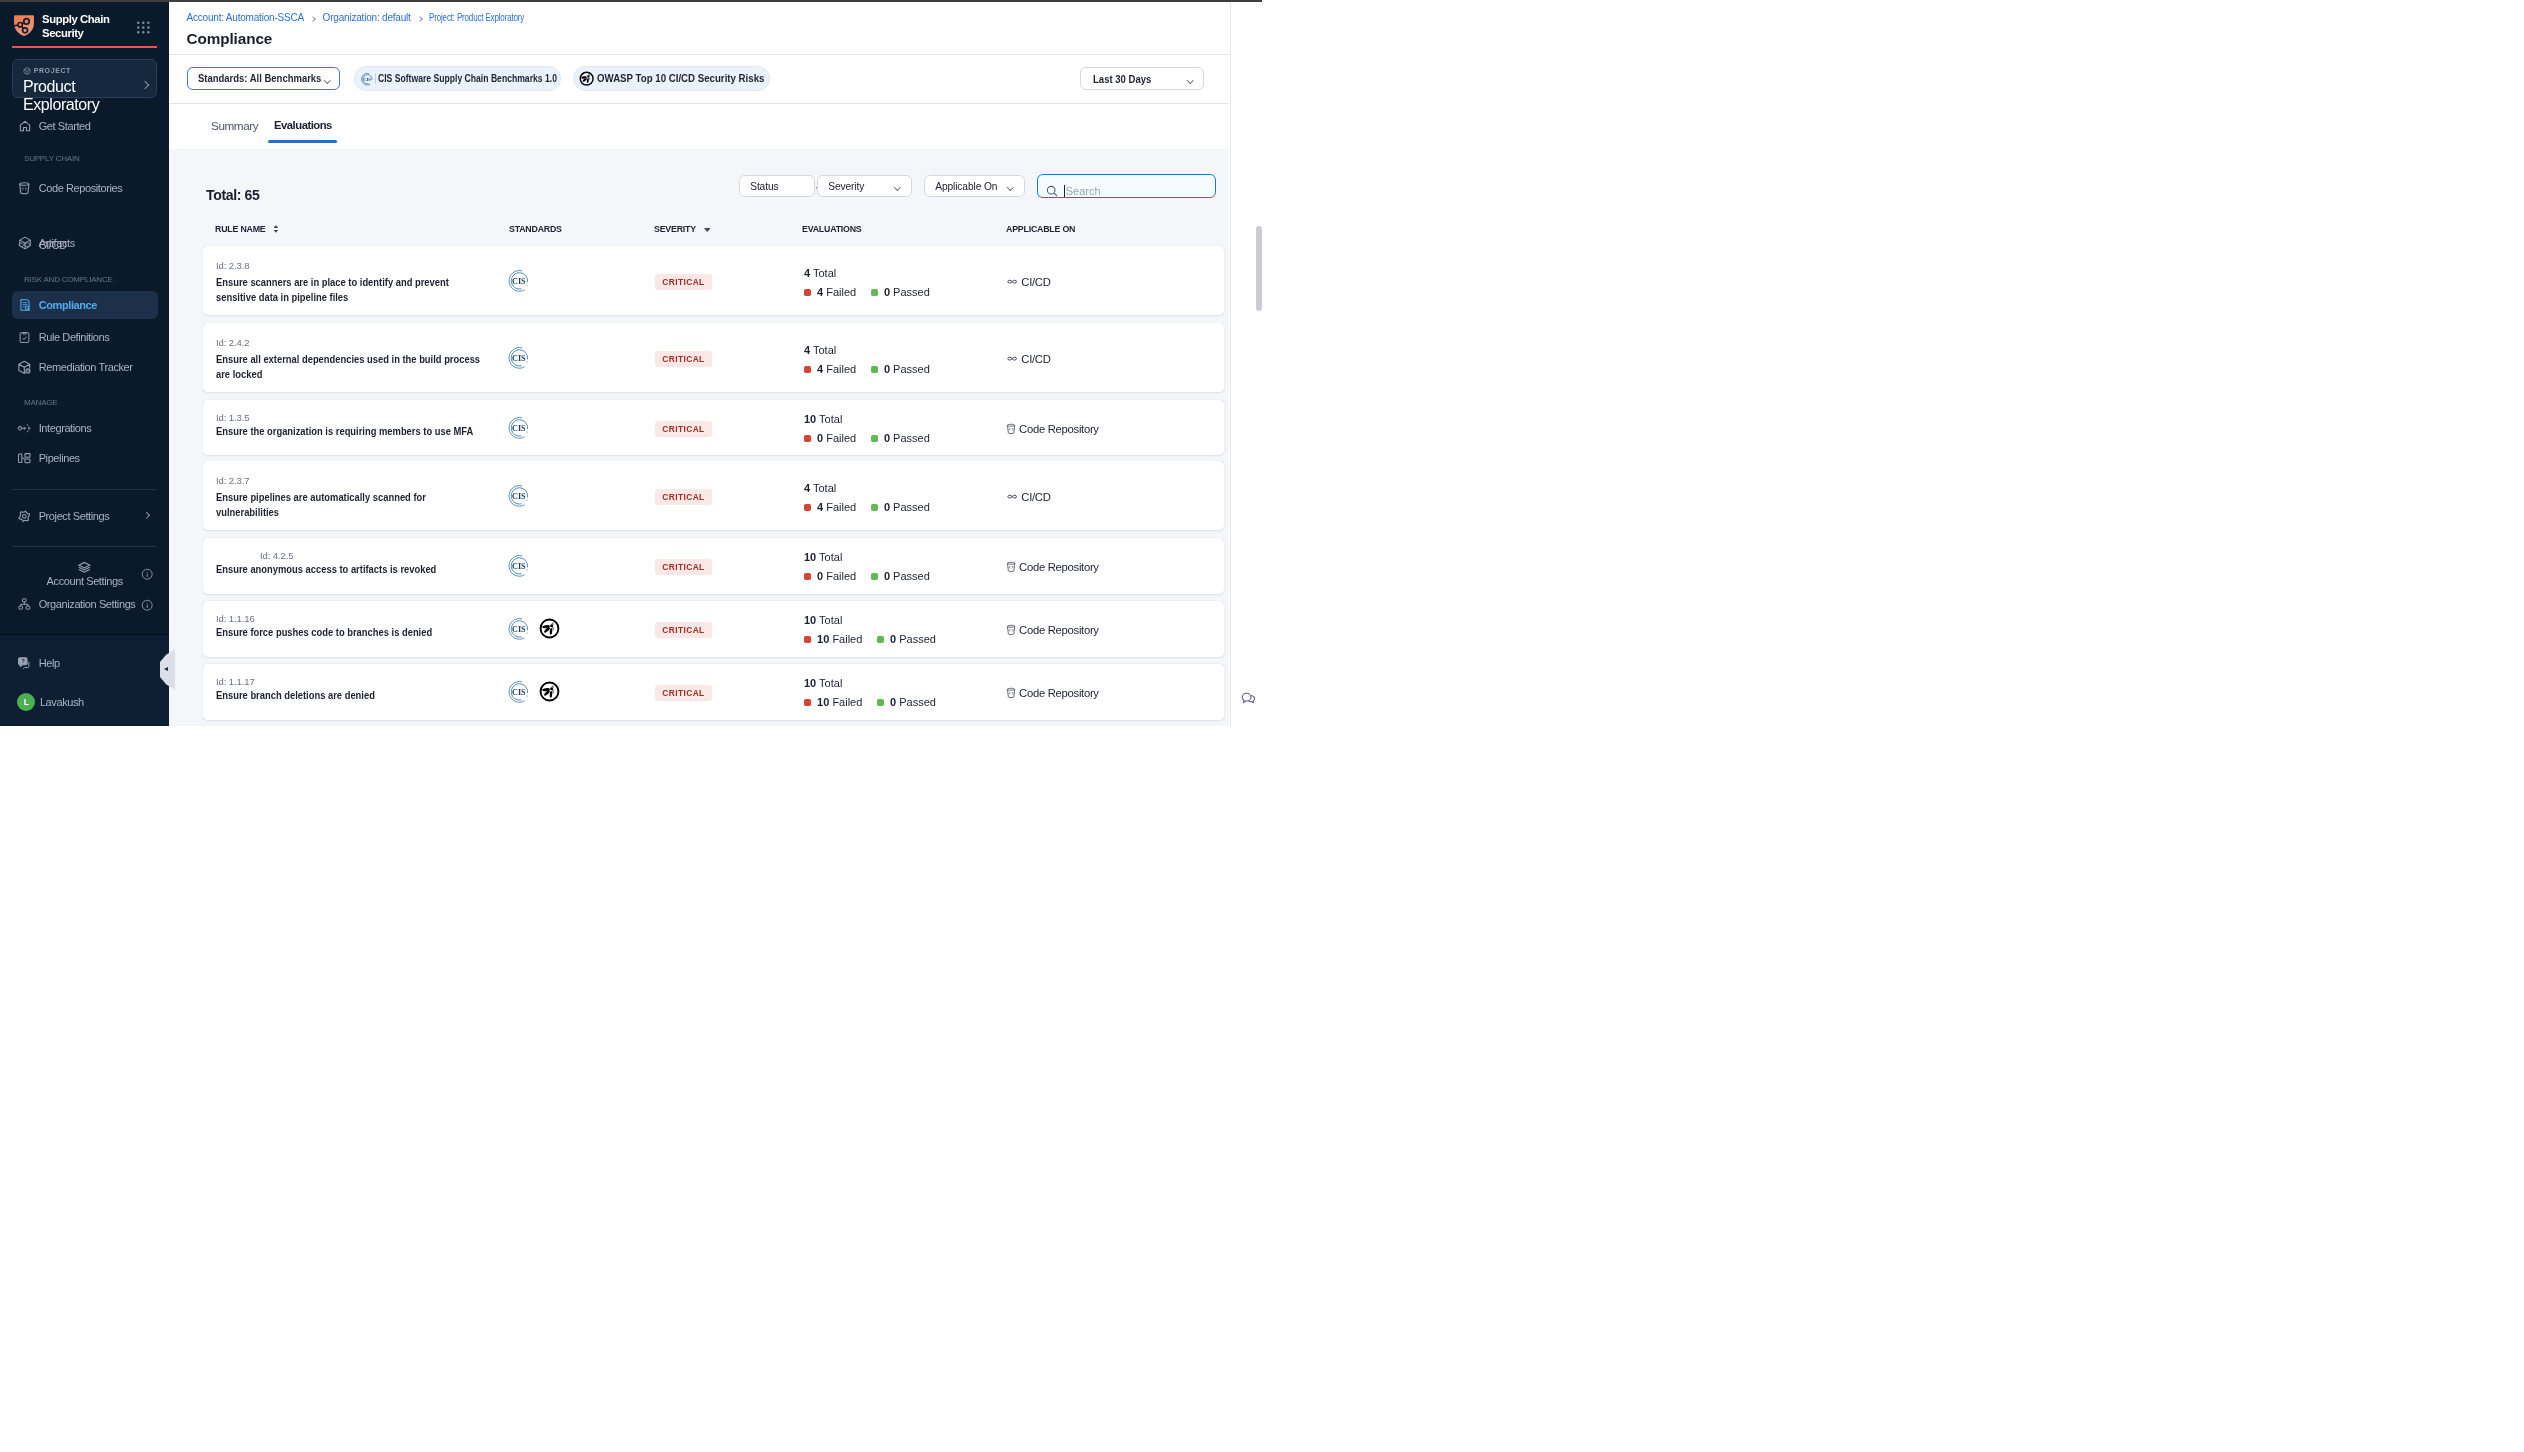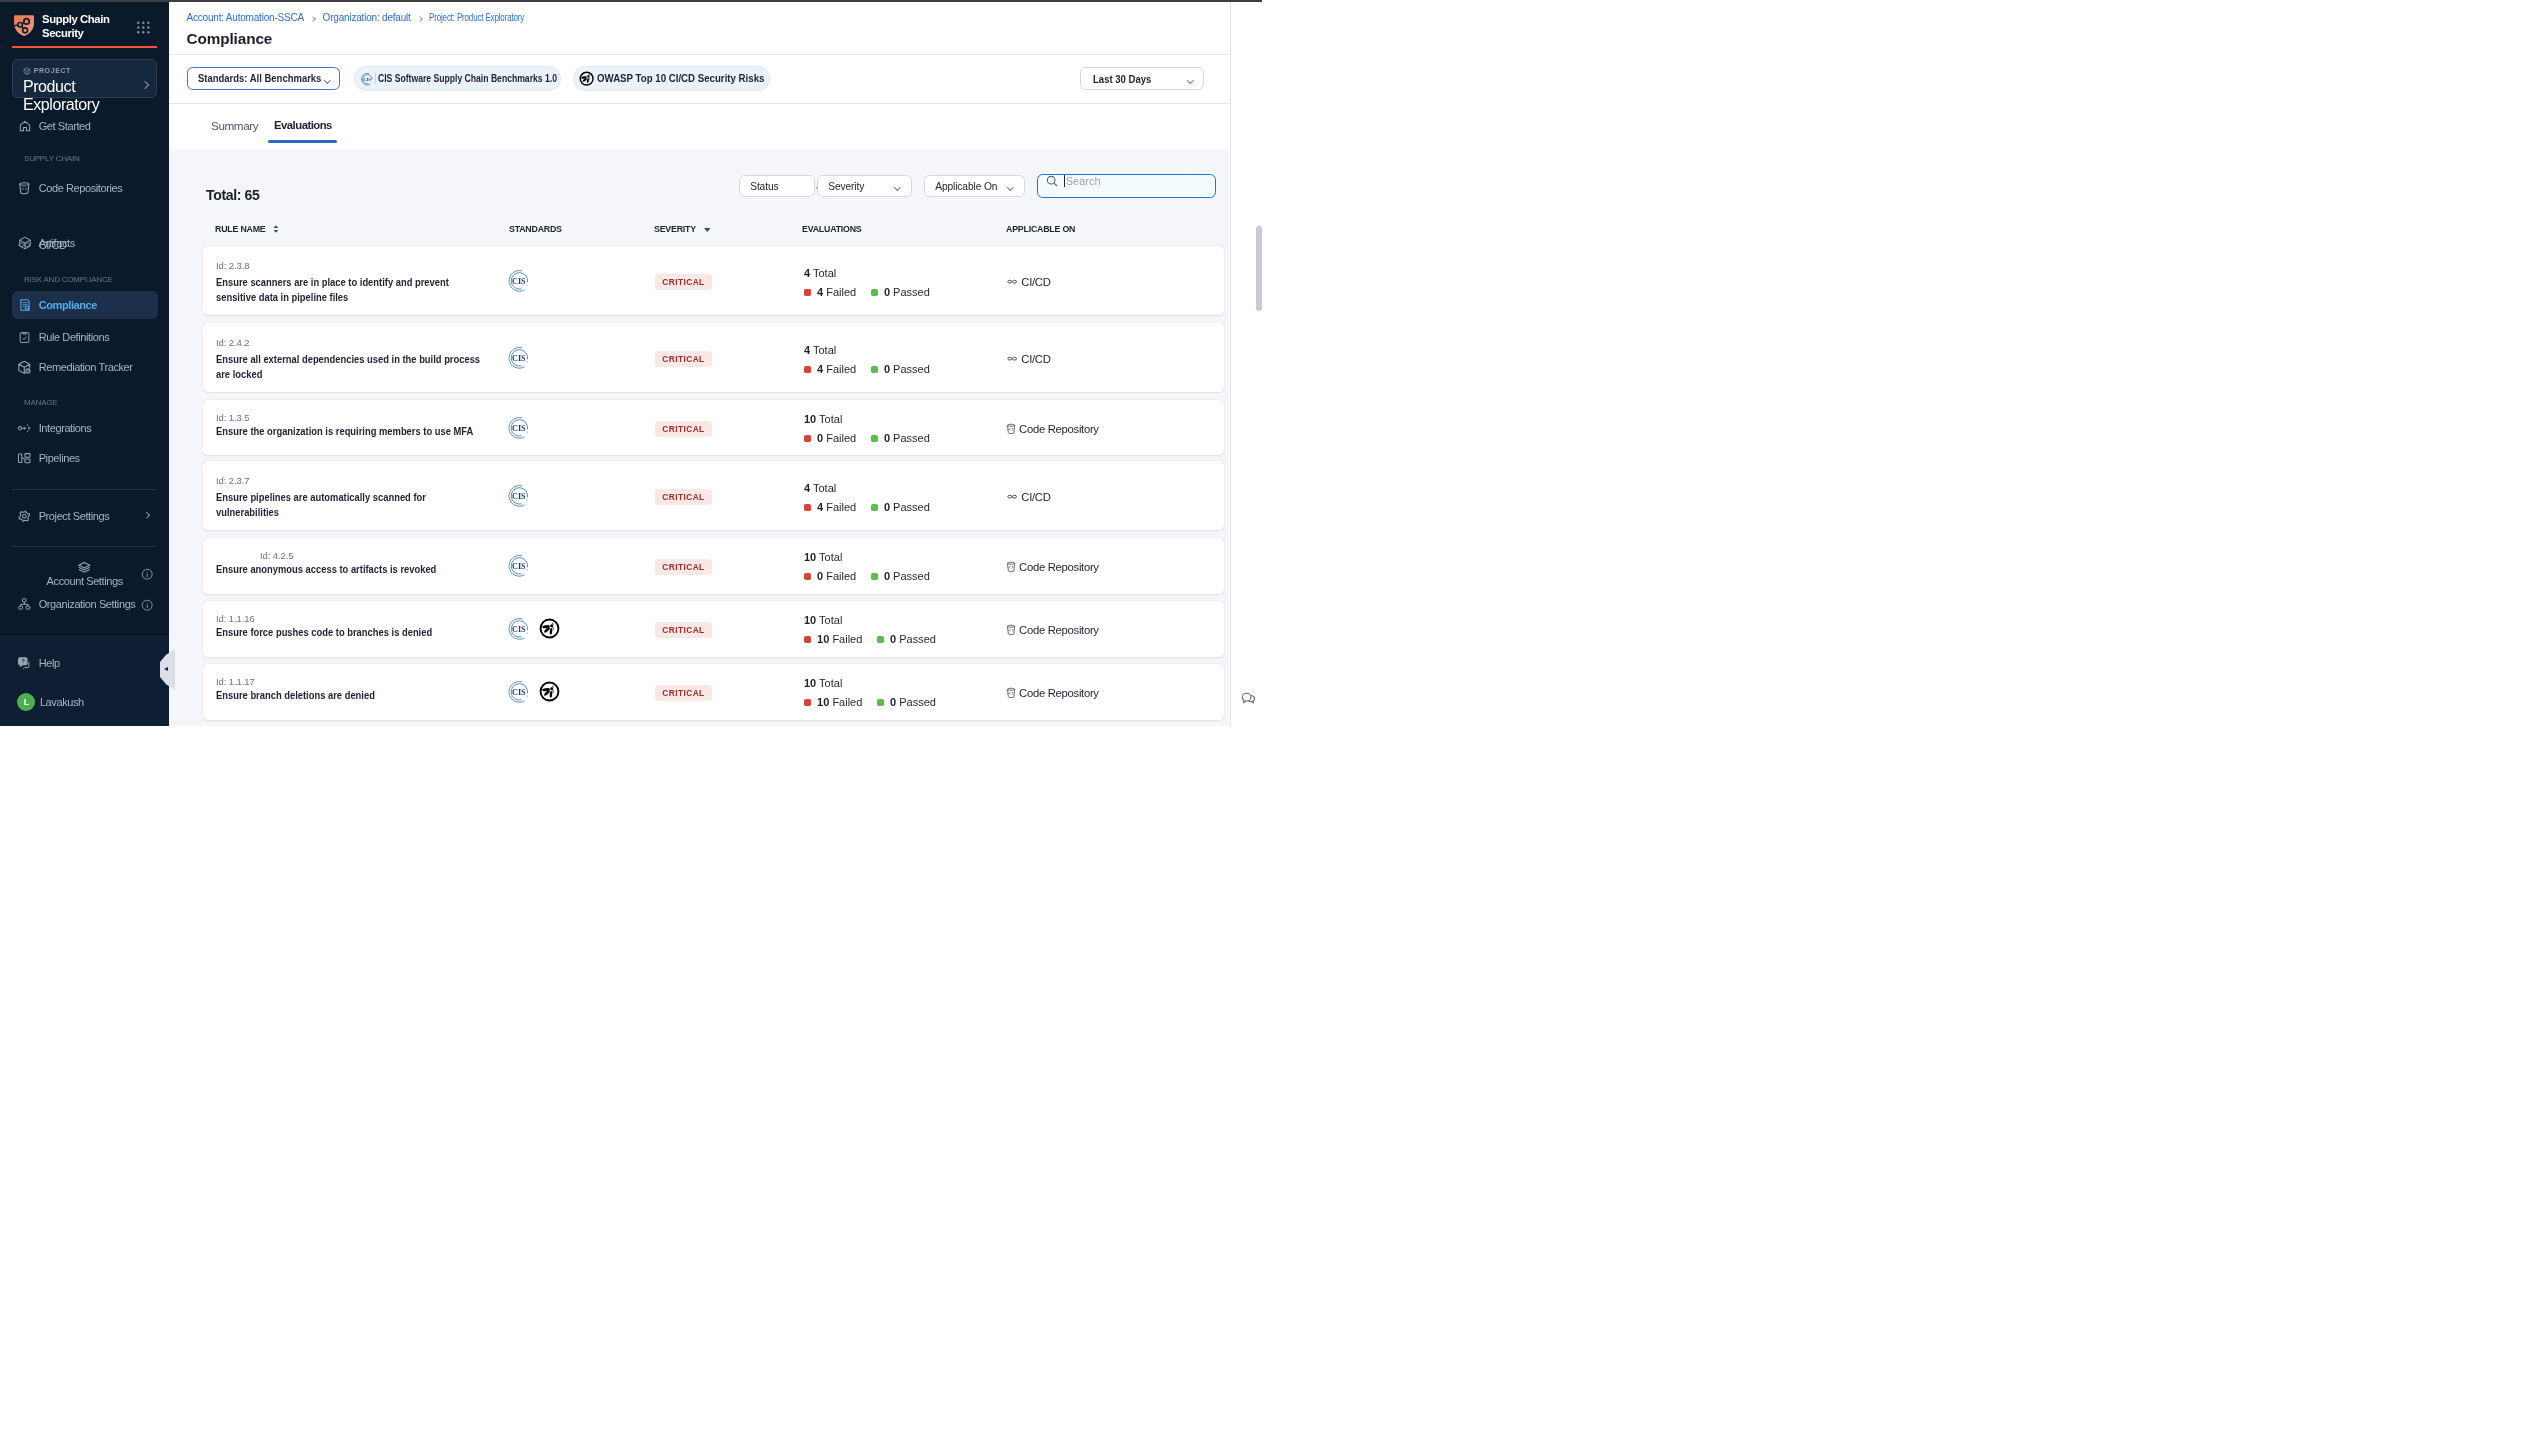--- a/index.html
+++ b/index.html
@@ -39,21 +39,21 @@
 .chip{position:absolute;height:25px;background:#eaf2fb;border:0.7px solid #dde8f6;border-radius:12.4px;display:flex;align-items:center;font-size:10.2px;font-weight:700;color:#1f2231;white-space:nowrap;}
 .chev{border:solid #5a5e70;border-width:0 1.1px 1.1px 0;display:inline-block;padding:1.8px;transform:rotate(45deg);position:relative;top:-1.5px;}
 
 #tab-summary{position:absolute;left:42px;top:119px;font-size:11.7px;color:#4e5468;letter-spacing:-0.4px;}
 #tab-evals{position:absolute;left:105px;top:119px;font-size:11.3px;color:#1d2130;font-weight:700;letter-spacing:-0.5px;}
 #tabline{position:absolute;left:99px;top:140px;width:69px;height:2.6px;border-radius:1.5px;background:#2b6cc8;}
 
 #gray{position:absolute;left:0px;top:149px;width:1060px;height:577px;background:#f4f6fa;}
 #total{position:absolute;left:37px;top:186px;font-size:15.3px;font-weight:700;color:#1d1f2e;letter-spacing:-0.4px;transform:scaleX(.92);transform-origin:0 0;}
 .filtbox{position:absolute;top:175px;height:22px;background:#fff;border:0.7px solid #d4d7e3;border-radius:5.8px;display:flex;align-items:center;font-size:10.2px;color:#23242f;letter-spacing:-0.1px;}
-#searchbox{position:absolute;left:868px;top:174px;width:179px;height:24px;background:#f5fcff;border:1.3px solid #1a76d2;border-radius:5.8px;display:flex;align-items:flex-start;}
+#searchbox{position:absolute;left:868px;top:174px;width:179px;height:24px;background:#f5fcff;border:1.3px solid #1a76d2;border-radius:5.8px;display:flex;align-items:flex-end;}
 
 .thead{position:absolute;top:224px;font-size:8.8px;font-weight:700;color:#1e2130;letter-spacing:-0.2px;}
 .card{position:absolute;left:34px;width:1021px;background:#fff;border-radius:4.4px;box-shadow:0 0 0.7px rgba(40,41,61,.2),0 0.7px 1.5px rgba(96,97,112,.12);}
 .rid{position:absolute;left:13px;font-size:9.5px;color:#6c7086;letter-spacing:-0.1px;}
 .rtitle{position:absolute;left:12.8px;font-size:10.2px;font-weight:700;color:#1e2130;line-height:15.3px;transform:scaleX(.92);transform-origin:0 0;white-space:nowrap;}
 .chipCrit{position:absolute;left:452px;width:57px;height:16px;background:#f9e8e6;border-radius:2.9px;color:#a02c22;font-size:8.4px;font-weight:700;letter-spacing:0.4px;display:flex;align-items:center;justify-content:center;}
 .evals{position:absolute;left:601px;font-size:11px;color:#1e2130;line-height:19px;}
 .evals b{font-weight:700;}
 .sq{display:inline-block;width:7.3px;height:7.3px;border-radius:1.8px;position:relative;top:0.4px;margin-right:5.8px;}
 .sqr{background:#d64533;}

